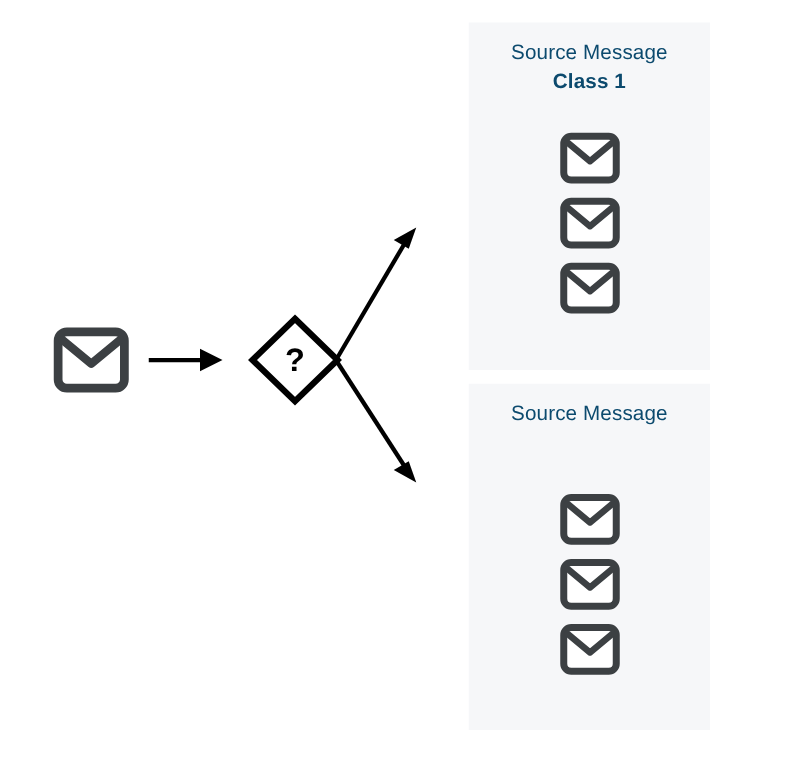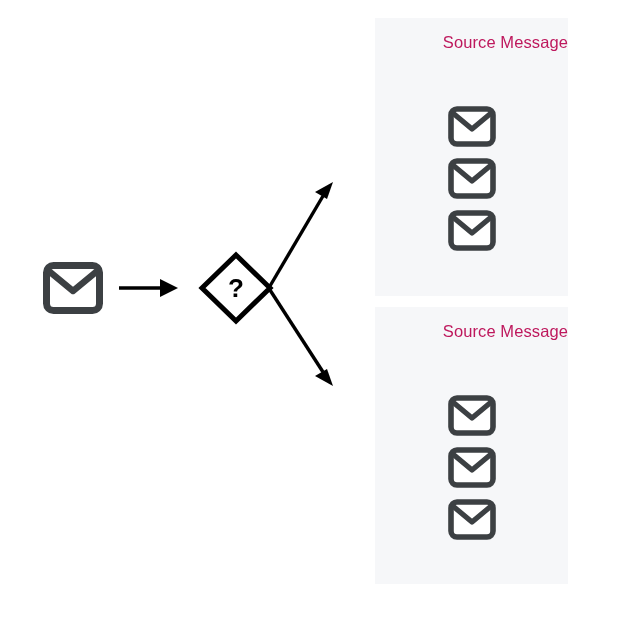--- a/index.html
+++ b/index.html
@@ -27,22 +27,22 @@
     left: 375px;
     width: 193px;
   }
   #panel-class-1 { top: 18px;  height: 278px; }
   #panel-class-n { top: 307px; height: 277px; }
 
   .panel-heading {
     position: absolute;
     left: 0;
     width: 100%;
-    text-align: right;
-    color: #be185d;
+    text-align: center;
+    color: #0c4a6e;
     line-height: 1.0;
     user-select: none;
   }
   .panel-heading .line-1 {
     display: block;
     font-size: 16.5px;
     font-weight: 400;
     letter-spacing: 0.1px;
   }
   .panel-heading .line-2 {
@@ -108,20 +108,21 @@
 
     <g>
       <line x1="270" y1="290" x2="323" y2="372" stroke="#000000" stroke-width="3.4"></line>
       <polygon points="333,386 315,376 327,369" fill="#000000"></polygon>
     </g>
   </svg>
 
   <div class="panel" id="panel-class-1">
     <div class="panel-heading" id="heading-class-1">
       <span class="line-1">Source Message</span>
+      <span class="line-2">Class 1</span>
     </div>
     <div class="envelope-stack" id="stack-class-1">
       <div class="env-item">
         <svg width="48" height="41" viewBox="0 0 48 41">
           <rect x="3" y="3" width="42" height="35" rx="6" ry="6" fill="#ffffff" stroke="#3c4043" stroke-width="5.6"></rect>
           <polyline points="6,8 24,23 42,8" fill="none" stroke="#3c4043" stroke-width="5.2" stroke-linecap="round" stroke-linejoin="round"></polyline>
         </svg>
       </div>
       <div class="env-item">
         <svg width="48" height="41" viewBox="0 0 48 41">

